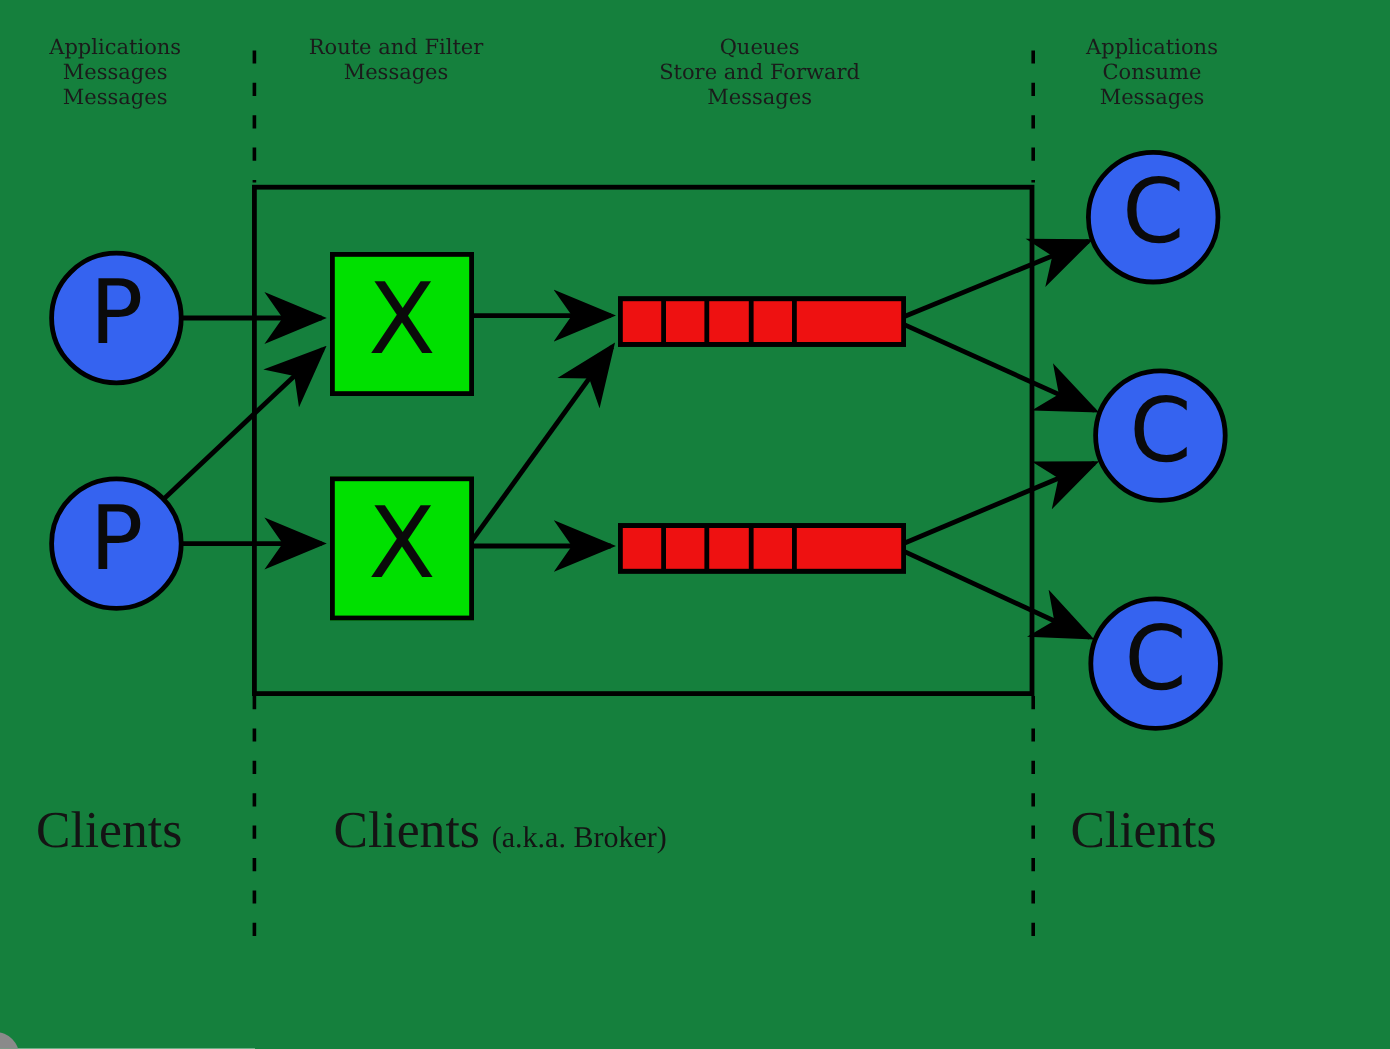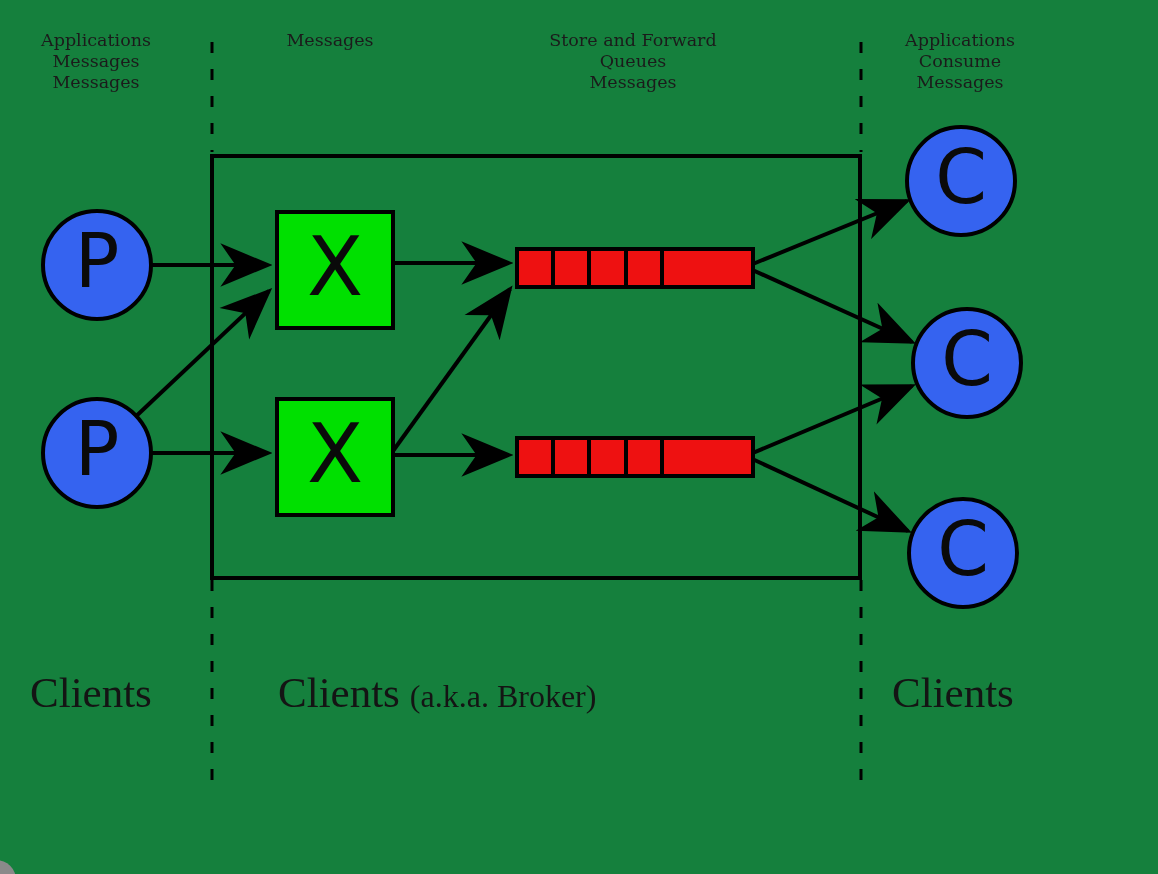--- a/index.html
+++ b/index.html
@@ -104,21 +104,21 @@
     top: 668px;
     font-size: 43px;
     color: #141414;
     z-index: 2;
     white-space: nowrap;
     font-family: Liberation Serif, serif;
   }
   #footer-clients-left  { left: 30px; }
   #footer-server        { left: 278px; }
   #footer-clients-right { left: 892px; }
-  .footer-note { font-size: 32px; margin-left: 10px; }
+  .footer-note { font-size: 25px; margin-left: 10px; }
 
   
   .corner-artifact {
     position: absolute;
     left: -10px; top: 860px;
     width: 26px; height: 26px;
     background: #8a8a8a;
     border-radius: 0 20px 0 0;
     z-index: 3;
   }
@@ -155,25 +155,26 @@
   </svg>
 
   <div class="server-box"></div>
 
   <div class="col-header" id="header-produce">
     <div>Applications</div>
     <div>Messages</div>
     <div>Messages</div>
   </div>
   <div class="col-header" id="header-exchange">
+    <div>Route and Filter</div>
     <div>Messages</div>
   </div>
   <div class="col-header" id="header-queue">
+    <div>Queues</div>
     <div>Store and Forward</div>
-    <div>Queues</div>
     <div>Messages</div>
   </div>
   <div class="col-header" id="header-consume">
     <div>Applications</div>
     <div>Consume</div>
     <div>Messages</div>
   </div>
 
   <div class="node circle" id="producer-1">
     <span>P</span>

